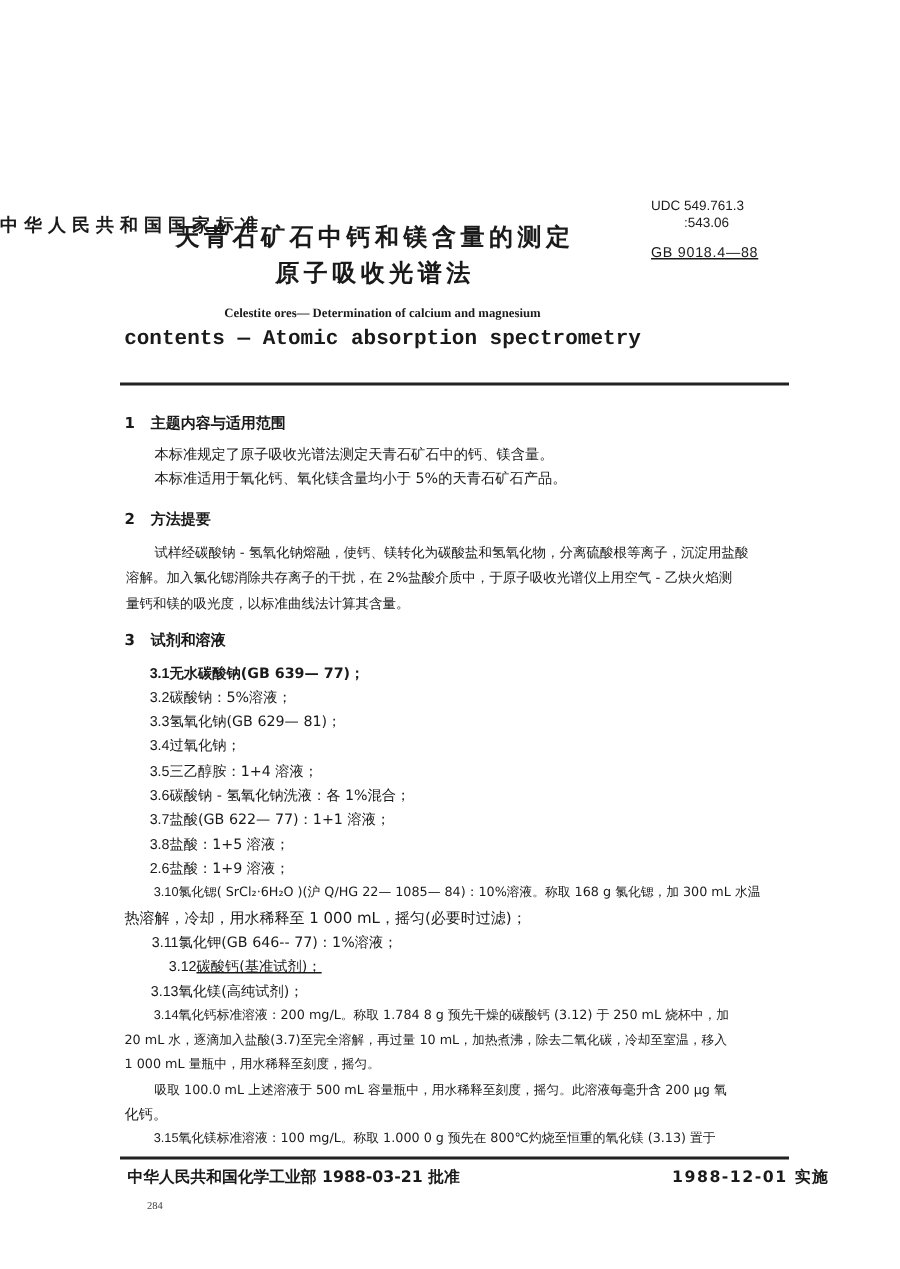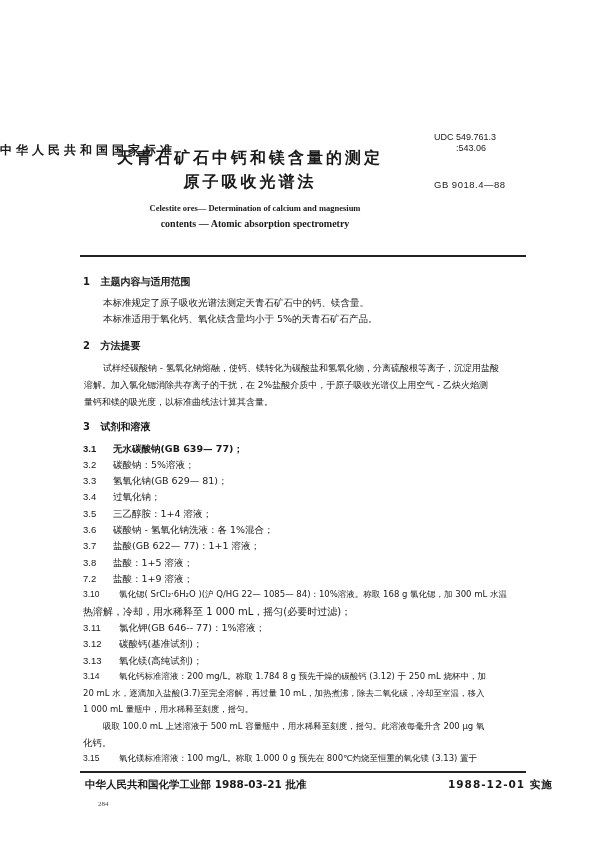--- a/index.html
+++ b/index.html
@@ -1,26 +1,26 @@
 <!DOCTYPE html>
 <html><head>
   <meta charset="utf-8">
   <style>
     * { margin: 0; padding: 0; box-sizing: border-box; }
     html, body { width: 600px; height: 846px; background: #ffffff; overflow: hidden; }
     body { position: relative; font-family: "DejaVu Sans", sans-serif; color: #1a1a1a; }
-    .abs { position: absolute; white-space: nowrap; }
+    .abs { position: absolute; white-space: nowrap; text-align: right; }
     .std-name { left: 0; width: 480px; text-align: left; top: 106px; font-size: 12px; font-weight: bold; letter-spacing: 4px; margin-top: 36px; }
     .title1 { left: 0; width: 500px; text-align: center; top: 148px; font-size: 16px; font-weight: bold; letter-spacing: 3px; }
     .title2 { left: 0; width: 500px; text-align: center; top: 172px; font-size: 16px; font-weight: bold; letter-spacing: 3px; }
     .udc { left: 434px; top: 132px; font-family: "Liberation Sans", sans-serif; font-size: 9px; line-height: 11px; }
     .udc2 { left: 456px; top: 143px; font-family: "Liberation Sans", sans-serif; font-size: 9px; }
-    .gb { left: 434px; top: 179px; font-family: "Liberation Sans", sans-serif; font-size: 9.5px; letter-spacing: 0.5px; }
+    .gb { left: 434px; top: 163px; font-family: "Liberation Sans", sans-serif; font-size: 9.5px; letter-spacing: 0.5px; text-decoration: underline; }
     .en1 { left: 0; width: 510px; text-align: center; top: 203px; font-family: "Liberation Serif", serif; font-size: 8.5px; font-weight: bold; }
-    .en2 { left: 0; width: 510px; text-align: center; top: 218px; font-family: Liberation Serif, serif; font-size: 10px; font-weight: bold; }
+    .en2 { left: 0; width: 510px; text-align: center; top: 218px; font-family: Liberation Mono, monospace; font-size: 14px; font-weight: bold; }
     .rule { position: absolute; left: 80px; width: 446px; height: 1.5px; background: #222; }
     .h { font-size: 10px; font-weight: bold; }
     .p { font-size: 9.5px; }
     .num { display: inline-block; width: 30px; font-family: "Liberation Sans", sans-serif; }
     .footer-left { left: 85px; top: 778px; font-size: 10.5px; font-weight: bold; }
     .footer-right { left: 448px; top: 778px; font-size: 10.5px; font-weight: bold; letter-spacing: 1px; }
     .pagenum { left: 98px; top: 800px; font-family: "Liberation Serif", serif; font-size: 7px; color: #444; }
   </style>
 </head>
 <body>
@@ -55,25 +55,25 @@
   </div>
 
   <div class="abs p" style="left:83px; top:443px;font-weight:bold;"><span class="num">3.1</span><span>无水碳酸钠(GB 639— 77)；</span></div>
   <div class="abs p" style="left:83px; top:459px;"><span class="num">3.2</span><span>碳酸钠：5%溶液；</span></div>
   <div class="abs p" style="left:83px; top:475px;"><span class="num">3.3</span><span>氢氧化钠(GB 629— 81)；</span></div>
   <div class="abs p" style="left:83px; top:491px;"><span class="num">3.4</span><span>过氧化钠；</span></div>
   <div class="abs p" style="left:83px; top:508px;"><span class="num">3.5</span><span>三乙醇胺：1+4 溶液；</span></div>
   <div class="abs p" style="left:83px; top:524px;"><span class="num">3.6</span><span>碳酸钠 - 氢氧化钠洗液：各 1%混合；</span></div>
   <div class="abs p" style="left:83px; top:540px;"><span class="num">3.7</span><span>盐酸(GB 622— 77)：1+1 溶液；</span></div>
   <div class="abs p" style="left:83px; top:557px;"><span class="num">3.8</span><span>盐酸：1+5 溶液；</span></div>
-  <div class="abs p" style="left:83px; top:573px;"><span class="num">7.2</span><span>盐酸：1+9 溶液；</span></div>
+  <div class="abs p" style="left:83px; top:573px;"><span class="num">2.6</span><span>盐酸：1+9 溶液；</span></div>
   <div class="abs p" style="left:83px; top:589px; font-size:8.5px;"><span class="num" style="width:36px;">3.10</span><span>氯化锶( SrCl₂·6H₂O )(沪 Q/HG 22— 1085— 84)：10%溶液。称取 168 g 氯化锶，加 300 mL 水温</span></div>
   <div class="abs p" style="left:83px; top:605px; font-size:10px;">热溶解，冷却，用水稀释至 1 000 mL，摇匀(必要时过滤)；</div>
   <div class="abs p" style="left:83px; top:622px;"><span class="num" style="width:36px;">3.11</span><span>氯化钾(GB 646-- 77)：1%溶液；</span></div>
-  <div class="abs p" style="left:83px; top:638px;"><span class="num" style="width:36px;">3.12</span><span>碳酸钙(基准试剂)；</span></div>
+  <div class="abs p" style="left:95px; top:638px;text-decoration:underline;"><span class="num" style="width:36px;">3.12</span><span>碳酸钙(基准试剂)；</span></div>
   <div class="abs p" style="left:83px; top:655px;"><span class="num" style="width:36px;">3.13</span><span>氧化镁(高纯试剂)；</span></div>
   <div class="abs p" style="left:83px; top:671px; font-size:8.5px;"><span class="num" style="width:36px;">3.14</span><span>氧化钙标准溶液：200 mg/L。称取 1.784 8 g 预先干燥的碳酸钙 (3.12) 于 250 mL 烧杯中，加</span></div>
   <div class="abs p" style="left:83px; top:688px; font-size:8.5px;">20 mL 水，逐滴加入盐酸(3.7)至完全溶解，再过量 10 mL，加热煮沸，除去二氧化碳，冷却至室温，移入</div>
   <div class="abs p" style="left:83px; top:704px; font-size:8.5px;">1 000 mL 量瓶中，用水稀释至刻度，摇匀。</div>
   <div class="abs p" style="left:103px; top:721px; font-size:8.5px;">吸取 100.0 mL 上述溶液于 500 mL 容量瓶中，用水稀释至刻度，摇匀。此溶液每毫升含 200 μg 氧</div>
   <div class="abs p" style="left:83px; top:737px;">化钙。</div>
   <div class="abs p" style="left:83px; top:753px; font-size:8.5px;"><span class="num" style="width:36px;">3.15</span><span>氧化镁标准溶液：100 mg/L。称取 1.000 0 g 预先在 800℃灼烧至恒重的氧化镁 (3.13) 置于</span></div>
 
   <div class="rule" style="top:771px;"></div>
 

